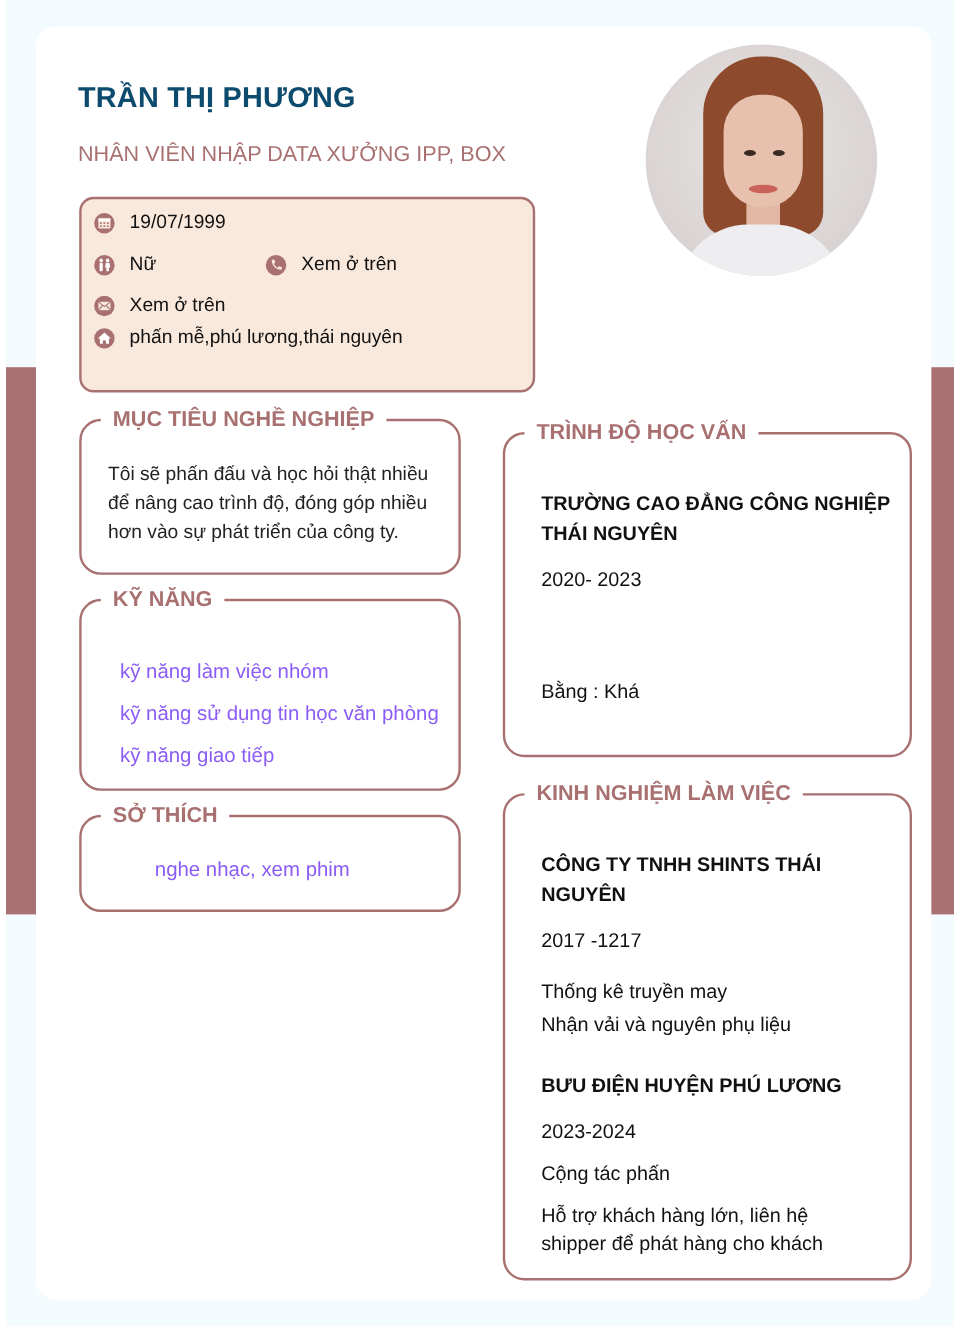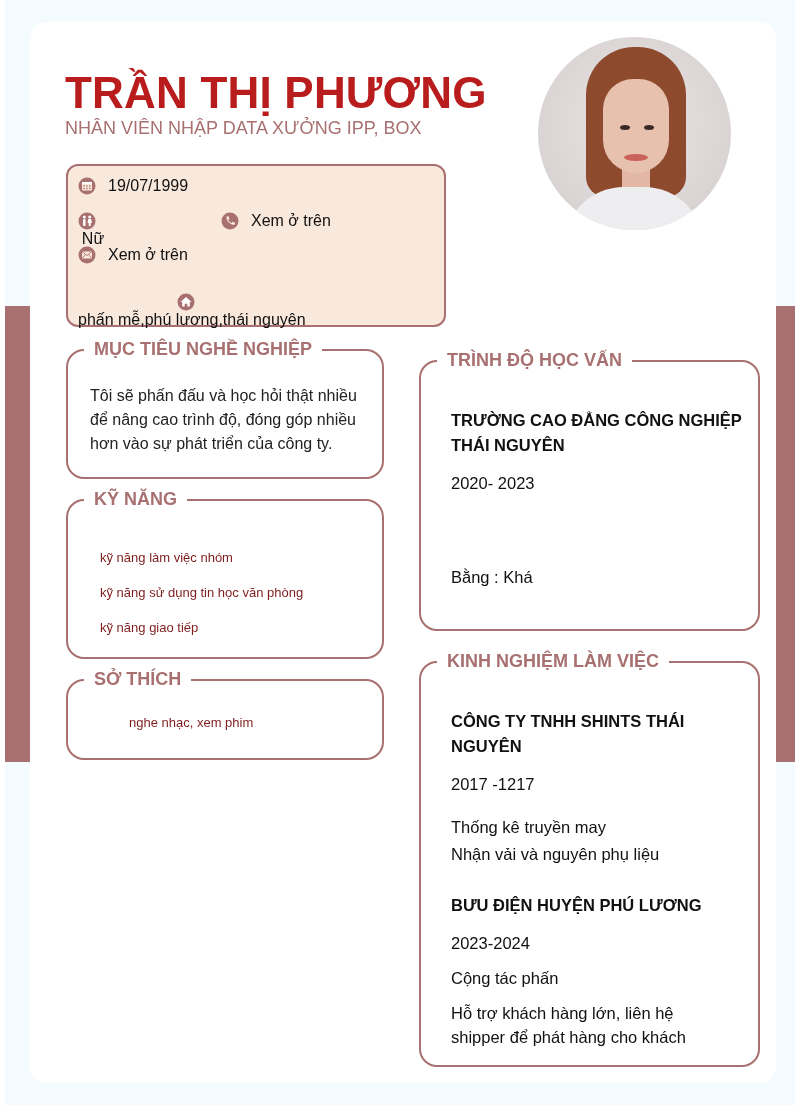--- a/index.html
+++ b/index.html
@@ -17,21 +17,21 @@
       position: absolute; top: 306px; height: 456px; background: #a87070;
     }
     .band-left { left: 5px; width: 25px; }
     .band-right { left: 776px; width: 19px; }
     .page {
       position: absolute; left: 30px; top: 22px; width: 746px; height: 1061px;
       background: #ffffff; border-radius: 16px;
     }
     .name {
       position: absolute; left: 65px; top: 68px;
-      font-size: 44px; font-weight: bold; color: #b91c1c; letter-spacing: 0.2px;
+      font-size: 24px; font-weight: bold; color: #0c4a6e; letter-spacing: 0.2px;
     }
     .title {
       position: absolute; left: 65px; top: 118px;
       font-size: 18px; color: #a87070;
     }
     .photo {
       position: absolute; left: 538px; top: 37px; width: 193px; height: 193px;
       border-radius: 50%; overflow: hidden;
       background: radial-gradient(circle at 50% 45%, #e9e5e4 0%, #d9d4d3 70%, #cfcaca 100%);
     }
@@ -66,21 +66,21 @@
     }
     .section {
       position: absolute; border: 2px solid #a87070; border-radius: 18px; background: #fff;
     }
     .section-title {
       position: absolute; top: -14px; left: 16px; padding: 0 10px; background: #fff;
       font-size: 18px; font-weight: bold; color: #a87070; line-height: 24px;
     }
     .section-title::after { content: ""; }
     .body-text { font-size: 16px; line-height: 24px; color: #222; }
-    .skill { position: absolute; left: 32px; font-size: 13px; color: #7f1d1d; }
+    .skill { position: absolute; left: 32px; font-size: 17px; color: #8b5cf6; }
     .sec-item-title { position: absolute; left: 30px; font-size: 16.5px; font-weight: bold; line-height: 25px; color: #111; }
     .sec-line { position: absolute; left: 30px; font-size: 16.5px; line-height: 24px; color: #111; }
     .watermark {
       position: absolute; left: 677px; top: 1084px;
       font-family: "DejaVu Sans Mono", monospace; font-size: 14px; color: #222; margin-top: 25px;
     }
   </style>
 </head>
 <body>
 
@@ -114,21 +114,21 @@
             <rect x="8.2" y="8.3" width="1.5" height="1.3"></rect>
             <rect x="11.1" y="8.3" width="1.5" height="1.3"></rect>
             <rect x="5.3" y="10.8" width="1.5" height="1.3"></rect>
             <rect x="8.2" y="10.8" width="1.5" height="1.3"></rect>
             <rect x="11.1" y="10.8" width="1.5" height="1.3"></rect>
           </g>
         </svg>
     </span>
     <span>19/07/1999</span>
   </div>
-  <div class="contact-row" style="left:10px; top:46px;flex-direction:column;">
+  <div class="contact-row" style="left:10px; top:46px;">
     <span class="ic">
       <svg width="18" height="18" viewBox="0 0 18 18">
           <circle cx="9" cy="9" r="8.5" fill="#a87070"></circle>
           <circle cx="6.3" cy="5" r="1.5" fill="#fff"></circle>
           <circle cx="11.7" cy="5" r="1.5" fill="#fff"></circle>
           <rect x="5" y="7" width="2.6" height="7" rx="1" fill="#fff"></rect>
           <path d="M10.2 7 h3 l0.7 4 h-1.2 v3 h-2 v-3 h-1.2 z" fill="#fff"></path>
         </svg>
     </span>
     <span>Nữ</span>
@@ -145,21 +145,21 @@
   <div class="contact-row" style="left:10px; top:80px;">
     <span class="ic">
       <svg width="18" height="18" viewBox="0 0 18 18">
           <circle cx="9" cy="9" r="8.5" fill="#a87070"></circle>
           <rect x="4" y="5.5" width="10" height="7" fill="#f9e8dc"></rect>
           <path d="M4 5.5 L9 9.5 L14 5.5 M4 12.5 L7.5 8.5 M14 12.5 L10.5 8.5" stroke="#a87070" stroke-width="0.9" fill="none"></path>
         </svg>
     </span>
     <span>Xem ở trên</span>
   </div>
-  <div class="contact-row" style="left:10px; top:127px;flex-direction:column;">
+  <div class="contact-row" style="left:10px; top:107px;">
     <span class="ic">
       <svg width="18" height="18" viewBox="0 0 18 18">
           <circle cx="9" cy="9" r="8.5" fill="#a87070"></circle>
           <path d="M9 4 L14.5 9 H12.8 V13.5 H10.3 V10.8 H7.7 V13.5 H5.2 V9 H3.5 Z" fill="#fff"></path>
         </svg>
     </span>
     <span>phấn mễ,phú lương,thái nguyên</span>
   </div>
 </div>
 

